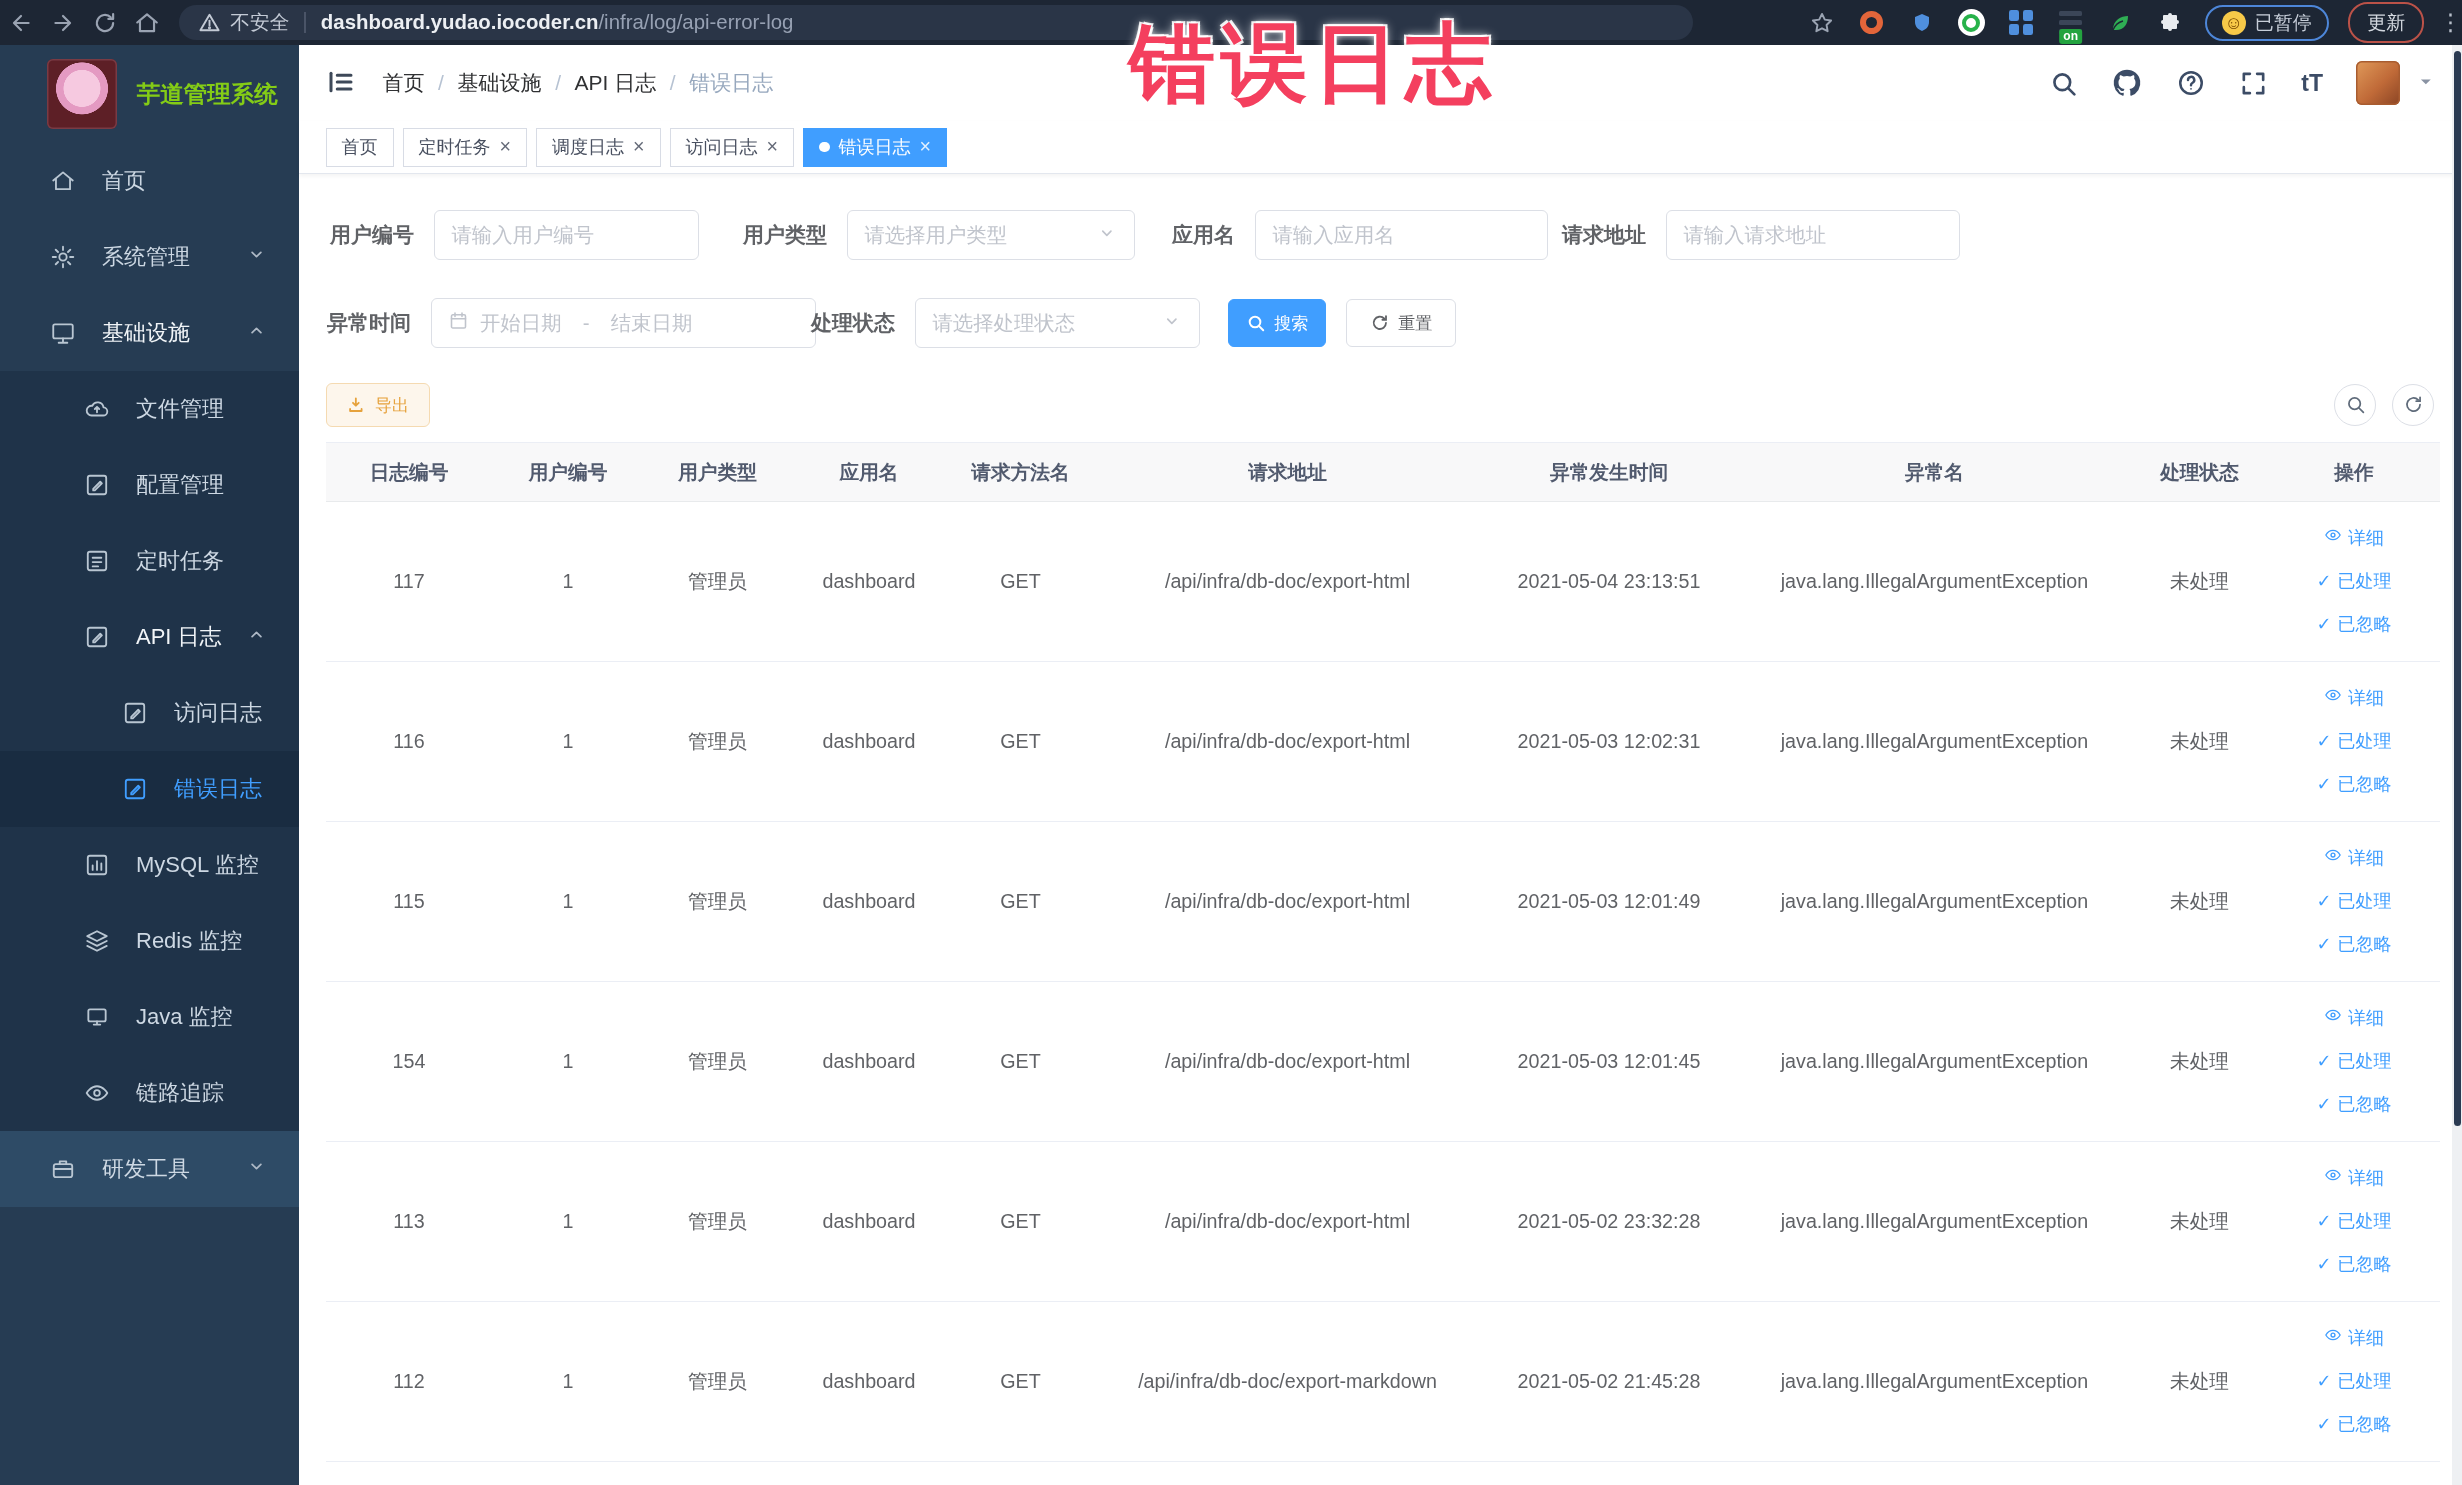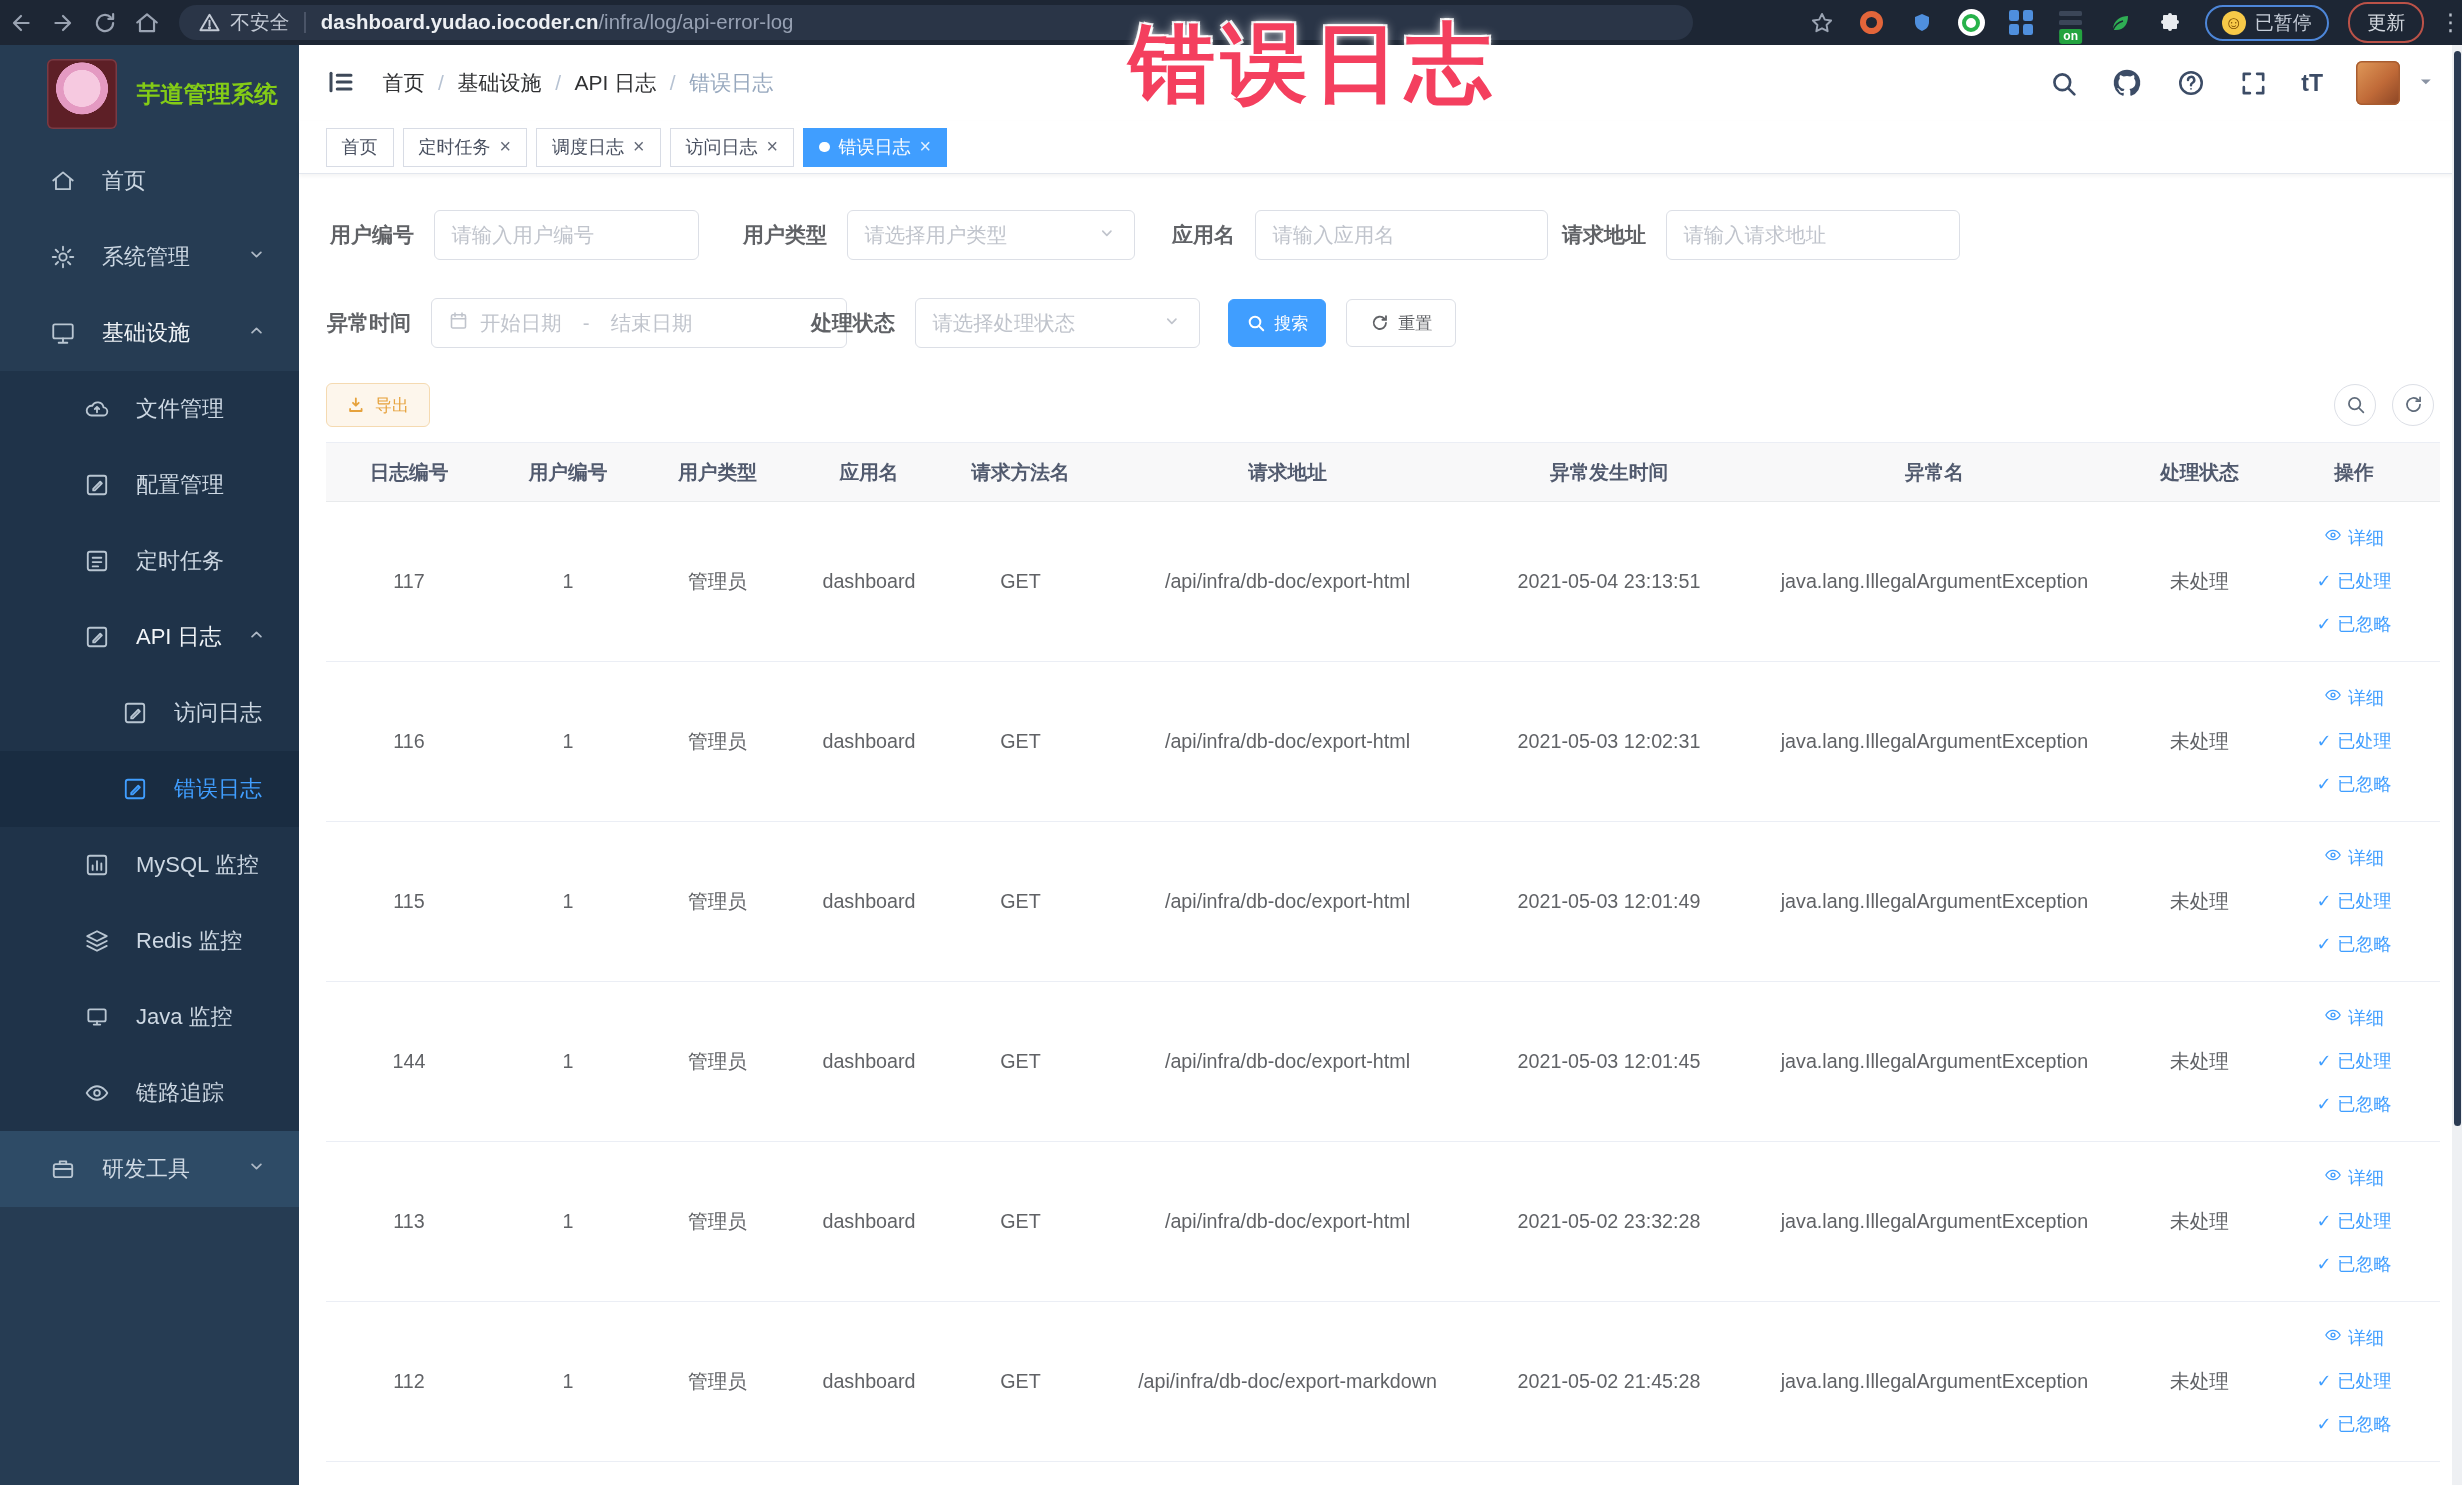--- a/index.html
+++ b/index.html
@@ -449,21 +449,21 @@
       </div>
       <div class="fgroup" style="left:1263px;top:36px;">
         <span class="flabel">请求地址</span>
         <span class="finput" style="width:294px;">
             <span class="ph">请输入请求地址</span>
           </span>
       </div>
 
       <div class="fgroup" style="left:28px;top:124px;">
         <span class="flabel">异常时间</span>
-        <span class="finput" style="width:416px;">
+        <span class="finput" style="width:385px;">
           <span><svg viewBox="0 0 24 24" width="21" height="21" fill="none" stroke="currentColor" stroke-width="1.8" stroke-linecap="round">
                 <rect x="4" y="5.5" width="16" height="15" rx="1.5"></rect>
                 <path d="M8 3.5v4M16 3.5v4M4 10h16"></path>
               </svg></span>
           <span class="ph">开始日期</span>
           <span class="ph" style="margin:0 10.6px;">-</span>
           <span class="ph">结束日期</span>
         </span>
       </div>
       <div class="fgroup" style="left:512px;top:124px;">
@@ -608,21 +608,21 @@
                 <span class="chk">✓</span>
                 <span>已处理</span>
               </span>
               <span class="act-link">
                 <span class="chk">✓</span>
                 <span>已忽略</span>
               </span>
             </span>
           </div>
           <div class="trow">
-            <span class="td">144</span>
+            <span class="td">154</span>
             <span class="td">1</span>
             <span class="td">管理员</span>
             <span class="td">dashboard</span>
             <span class="td">GET</span>
             <span class="td">/api/infra/db-doc/export-html</span>
             <span class="td">2021-05-03 12:01:45</span>
             <span class="td">java.lang.IllegalArgumentException</span>
             <span class="td">未处理</span>
             <span class="td td-actions">
               <span class="act-link">

